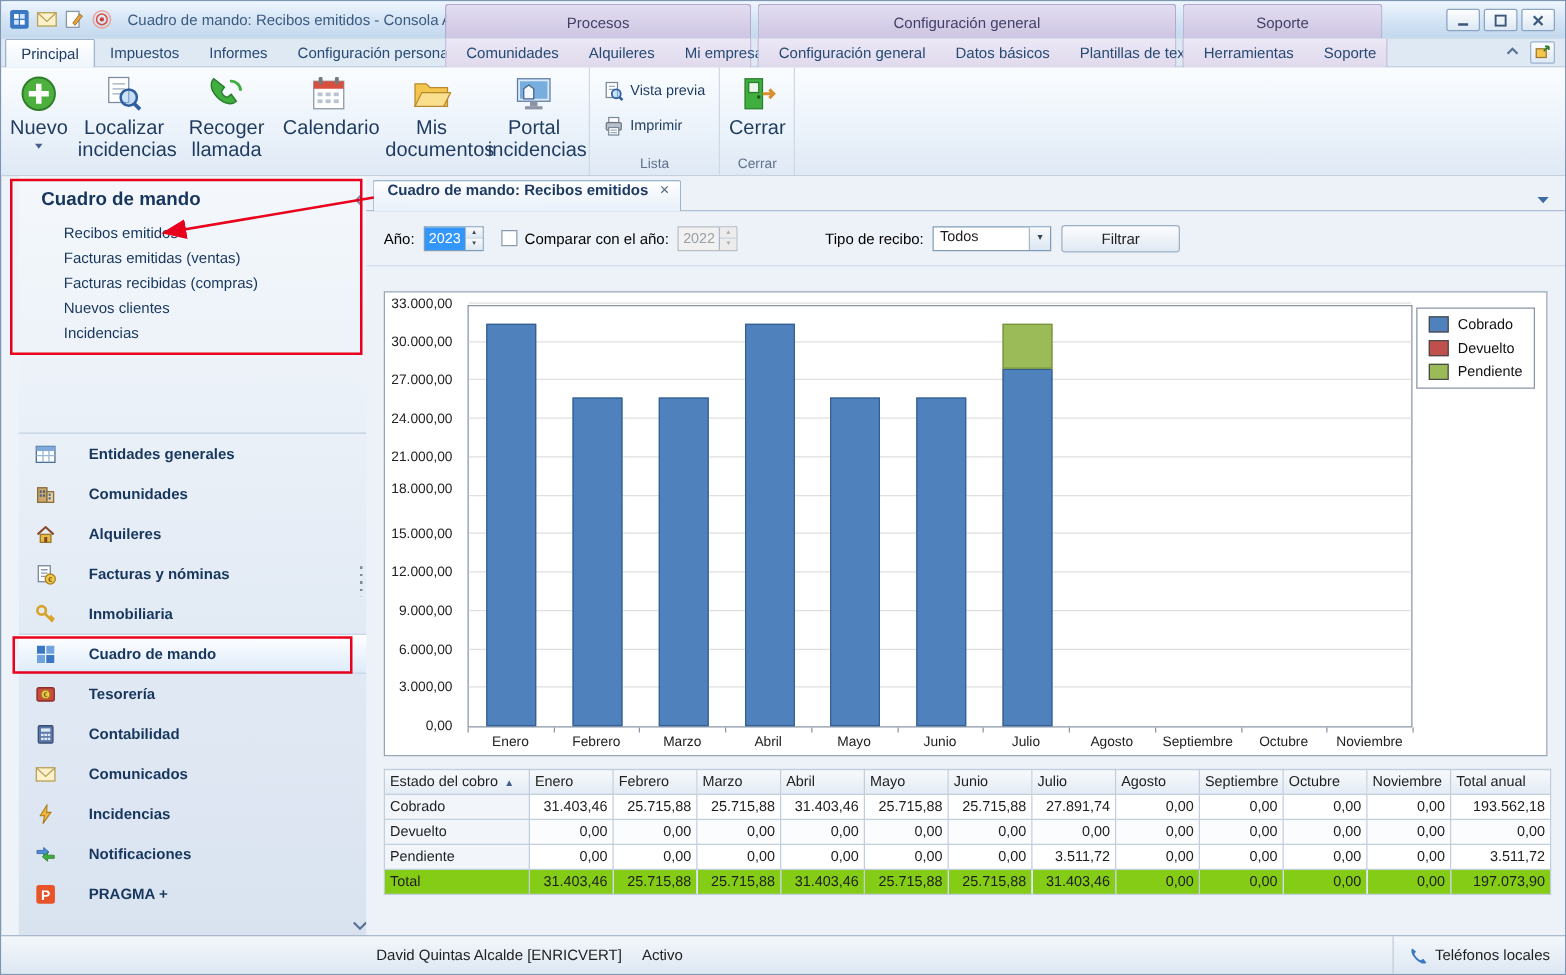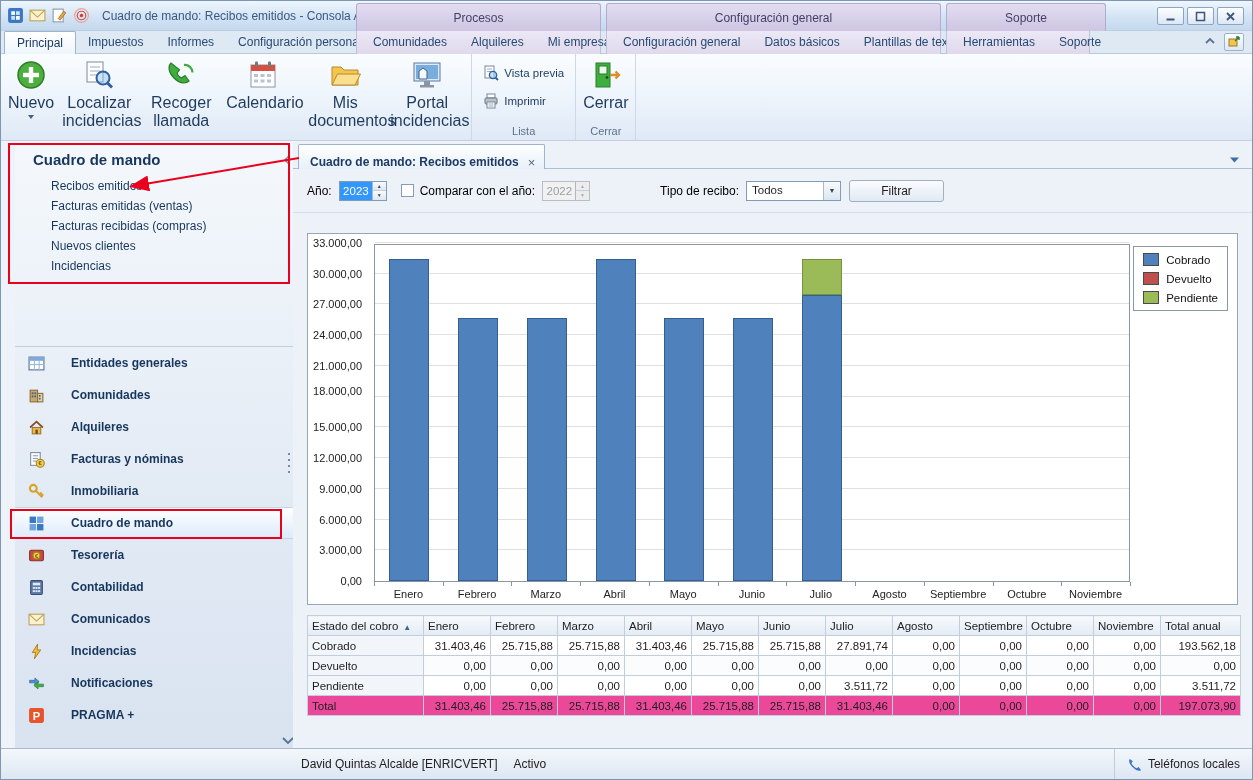--- a/index.html
+++ b/index.html
@@ -65,21 +65,21 @@
   .nav-item.selected{background:linear-gradient(#ffffff,#ddeBFa);border-top:1px solid #c5d6e8;border-bottom:1px solid #c5d6e8;}
   .nicon{width:17px;height:17px;flex:0 0 17px;}
   .sidebar-collapse{position:absolute;right:10px;bottom:5px;width:14px;height:9px;}
   .sidebar-collapse svg{width:100%;height:100%;}
   .splitter-grip{position:absolute;left:287px;top:312px;width:2px;height:24px;
     background:repeating-linear-gradient(#7a8aa0 0 2px,transparent 2px 6px);}
 
   
   .content{position:absolute;left:292px;top:0;right:0;bottom:0;background:#edf2f9;}
   .doc-tabs{position:relative;height:28px;border-bottom:1px solid #aebfd4;}
-  .doc-tab{position:absolute;left:5px;bottom:-1px;height:25px;display:flex;align-items:flex-end;gap:9px;
+  .doc-tab{position:absolute;left:5px;bottom:-1px;height:25px;display:flex;align-items:flex-start;gap:9px;
     padding:0 9px 0 11px;background:linear-gradient(#ffffff,#e7f0fa);border:1px solid #9db4cf;border-bottom:none;
     border-radius:2px 2px 0 0;font-weight:bold;color:#1d3a63;}
   .doc-tab .close{color:#55677d;font-weight:normal;font-size:13px;line-height:1;}
   .tab-dd{position:absolute;right:12px;bottom:7px;width:11px;height:8px;}
   .tab-dd svg{width:100%;height:100%;}
 
   .filterbar{height:44px;display:flex;align-items:center;padding-left:14px;border-bottom:1px solid #d5dfeb;background:#edf2f9;}
   .flabel{margin-right:7px;color:#000000;white-space:nowrap;}
   .spin{display:flex;height:20px;border:1px solid #7f9db9;background:#fff;margin-right:14px;}
   .spin .val{width:32px;padding:0 3px;font-size:11.5px;display:flex;align-items:center;justify-content:flex-end;}
@@ -118,21 +118,21 @@
 
   
   .grid-table{margin-top:10px;border-collapse:collapse;table-layout:fixed;width:933px;font-size:11.5px;background:#fff;}
   .grid-table th,.grid-table td{border:1px solid #c3cedd;padding:1px 4px;height:20px;overflow:hidden;white-space:nowrap;}
   .grid-table thead th{background:linear-gradient(#f7fafc,#e3ebf5);text-align:left;font-weight:normal;color:#222;}
   .sort-arrow{font-size:8px;color:#44608a;margin-left:5px;}
   td.num{text-align:right;}
   td.rowhead{background:#f2f6fb;}
   tr.alt td{background:#fbfcfe;}
   tr.alt td.rowhead{background:#f2f6fb;}
-  tr.total td{background:#ec4899;}
+  tr.total td{background:#84cc16;}
 
   
   .statusbar{position:absolute;left:0;bottom:0;width:100%;height:31px;
     background:linear-gradient(#f3f7fb,#dde7f2);border-top:1px solid #aab9cc;display:flex;align-items:center;}
   .status-user{margin-left:300px;color:#222;}
   .status-state{margin-left:16px;color:#222;}
   .status-right{margin-left:auto;display:flex;align-items:center;gap:6px;padding:0 12px;height:100%;border-left:1px solid #c0ccda;}
   .micon{width:15px;height:15px;}
 
   
@@ -220,21 +220,21 @@
       <div class="ctx-tabs" style="left: 355px; width: 245px;">
         <div class="rtab">Comunidades</div>
         <div class="rtab">Alquileres</div>
         <div class="rtab">Mi empresa</div>
       </div>
       <div class="ctx-tabs" style="left: 605px; width: 335px;">
         <div class="rtab">Configuración general</div>
         <div class="rtab">Datos básicos</div>
         <div class="rtab">Plantillas de texto</div>
       </div>
-      <div class="ctx-tabs" style="left: 945px; width: 144px;">
+      <div class="ctx-tabs" style="left: 945px; width: 164px;">
         <div class="rtab">Herramientas</div>
         <div class="rtab">Soporte</div>
       </div>
     </div>
 
   <div class="ribbon">
     <div class="ribbon-inner">
       <div class="rgroup" id="rgroup-main">
         <div class="rgroup-buttons" id="rg-main-buttons">
             <div class="bigbtn">

